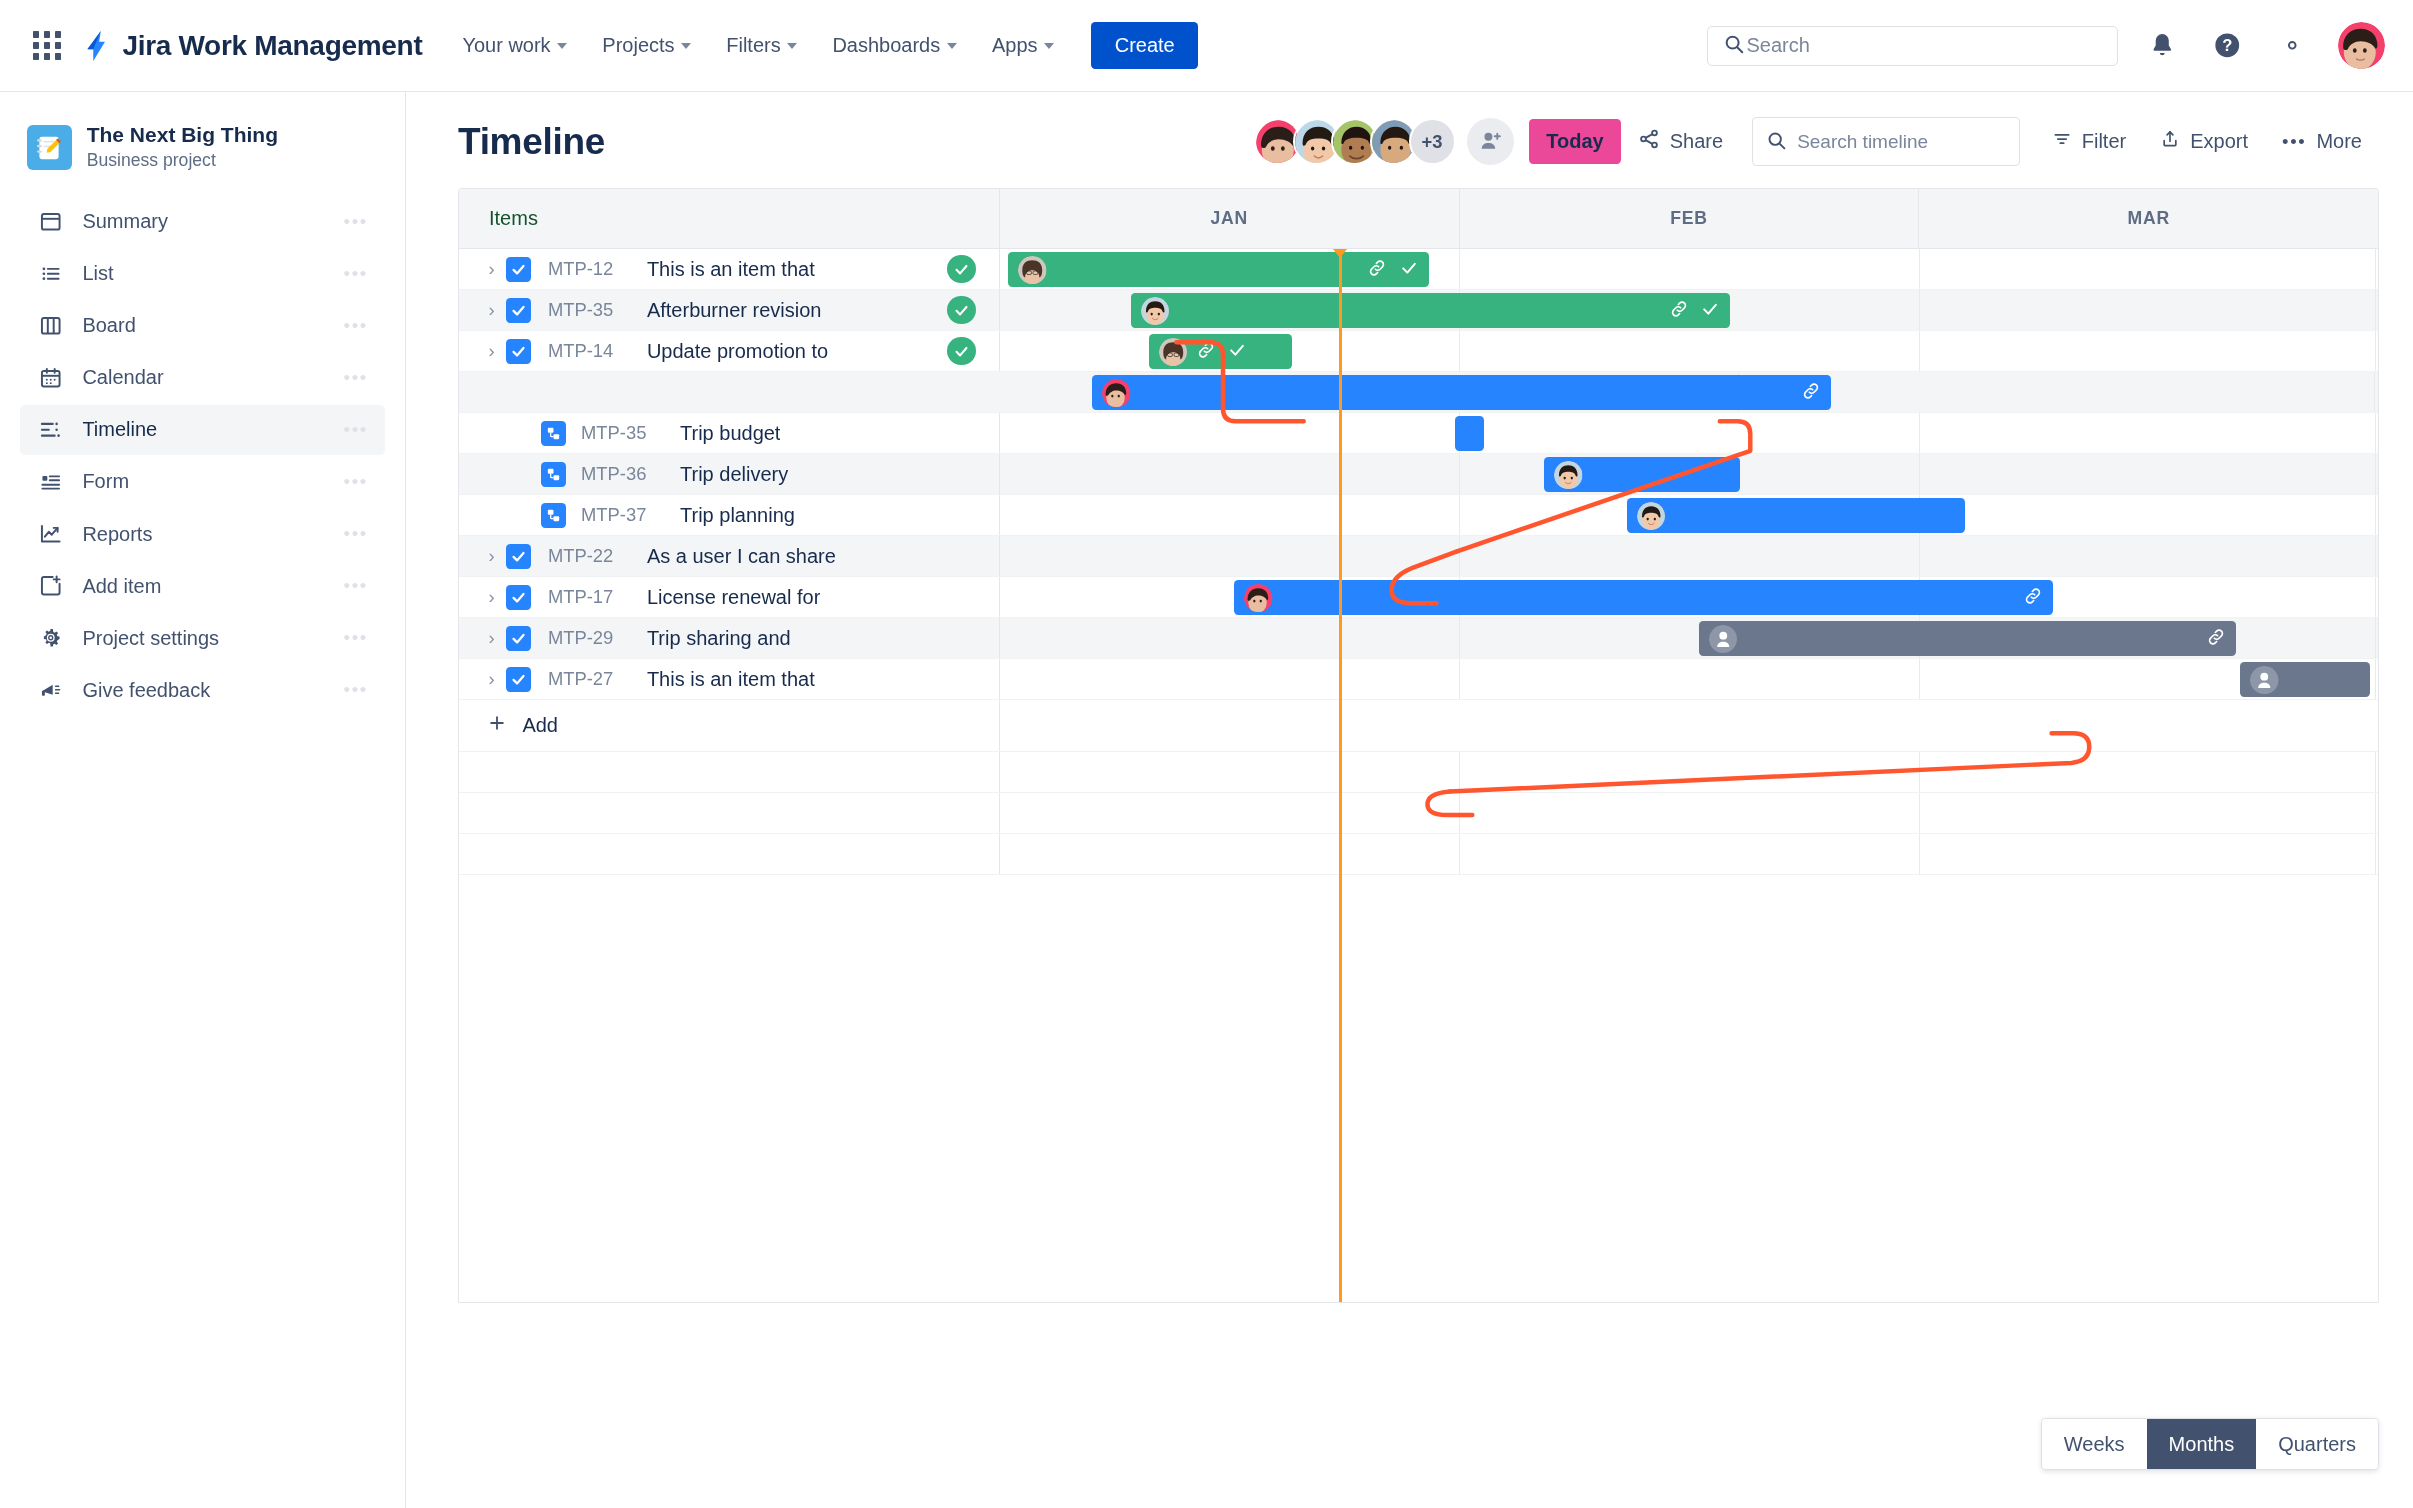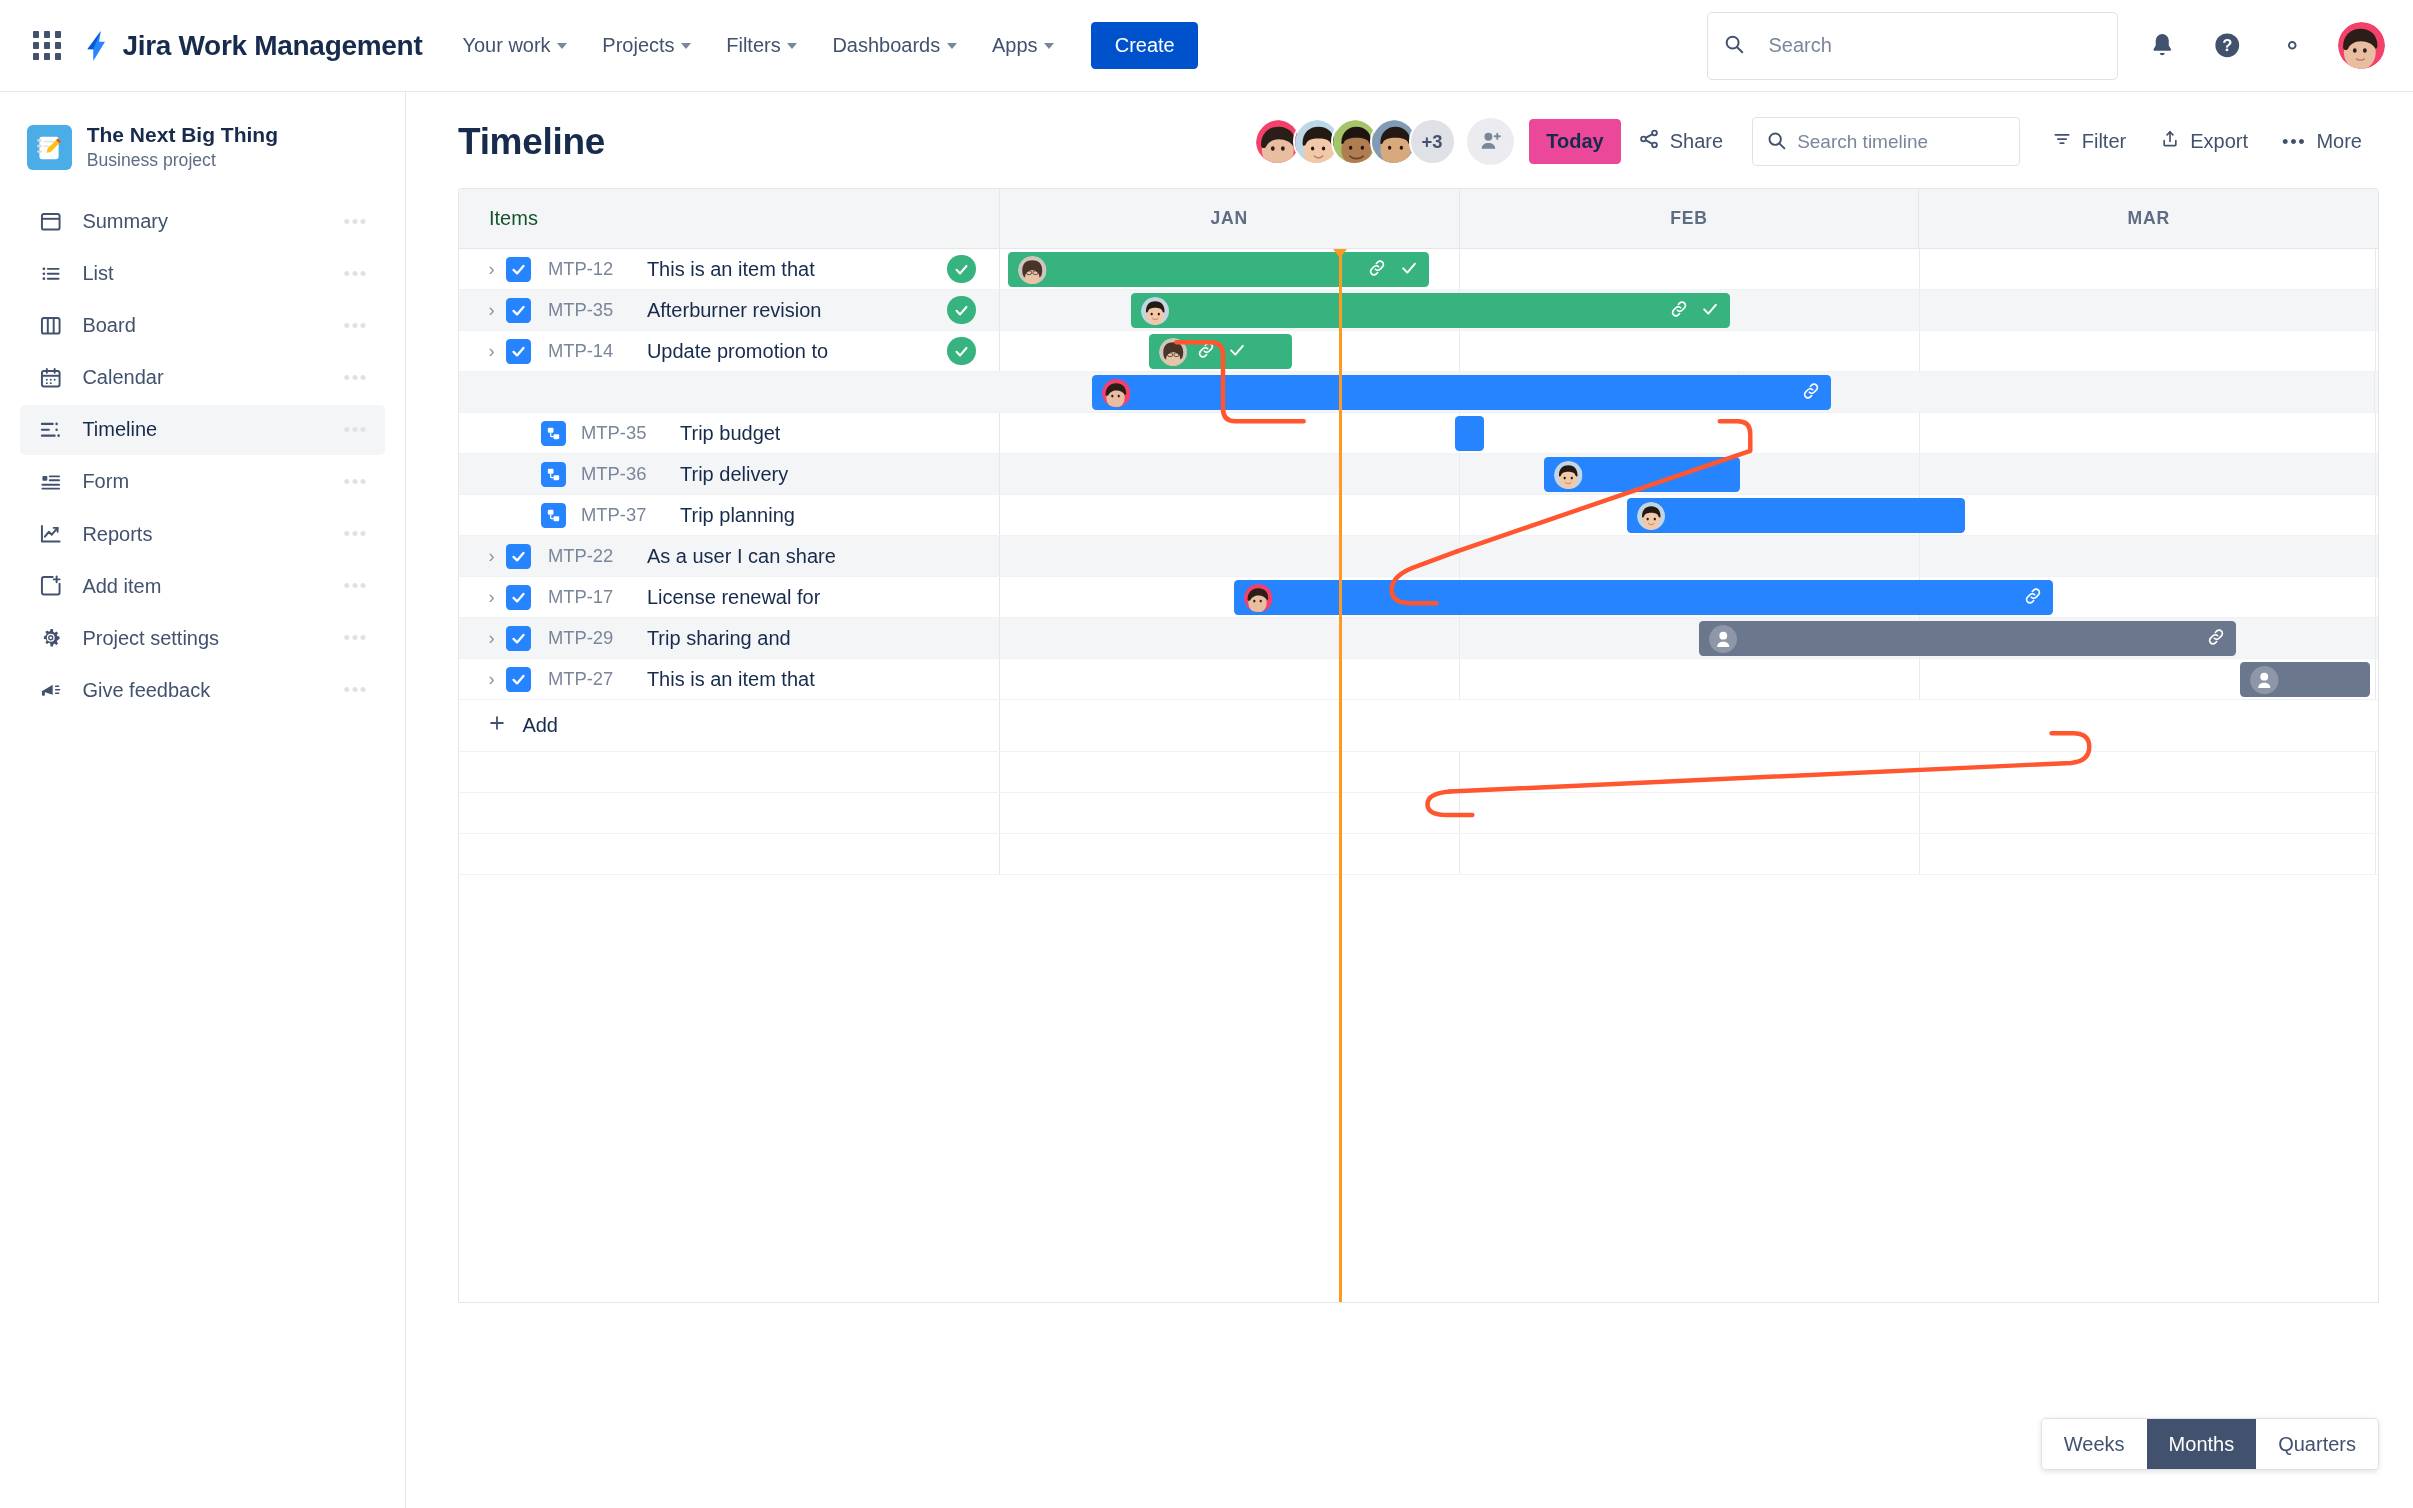--- a/index.html
+++ b/index.html
@@ -46,23 +46,23 @@
   .create-btn {
     margin-left: 37px;
     background: #0052cc; color: #fff;
     font-size: 20px; font-weight: 500;
     border: none; border-radius: 4.2px;
     padding: 11.7px 23.5px; cursor: pointer;
     white-space: nowrap;
   }
   .topnav-right { margin-left: auto; display: flex; align-items: center; gap: 25px; }
   .global-search {
-    width: 411px; height: 68px;
+    width: 411px; height: 40px;
     border: 1.7px solid #dfe1e6; border-radius: 5px;
-    display: flex; align-items: center; gap: 24px;
+    display: flex; align-items: center; gap: 2px;
     padding: 0 15px; background: #fff; cursor: text;
   }
   .global-search input {
     border: none; outline: none; font-size: 20px;
     color: #42526e; background: transparent; width: 100%;
     font-family: "Liberation Sans", sans-serif;
   }
   .global-search input::placeholder { color: #7a869a; }
   .icon-btn { width: 40px; height: 40px; display:flex; align-items:center; justify-content:center; cursor: pointer; }
   .avatar { border-radius: 50%; overflow: hidden; display:block; }

